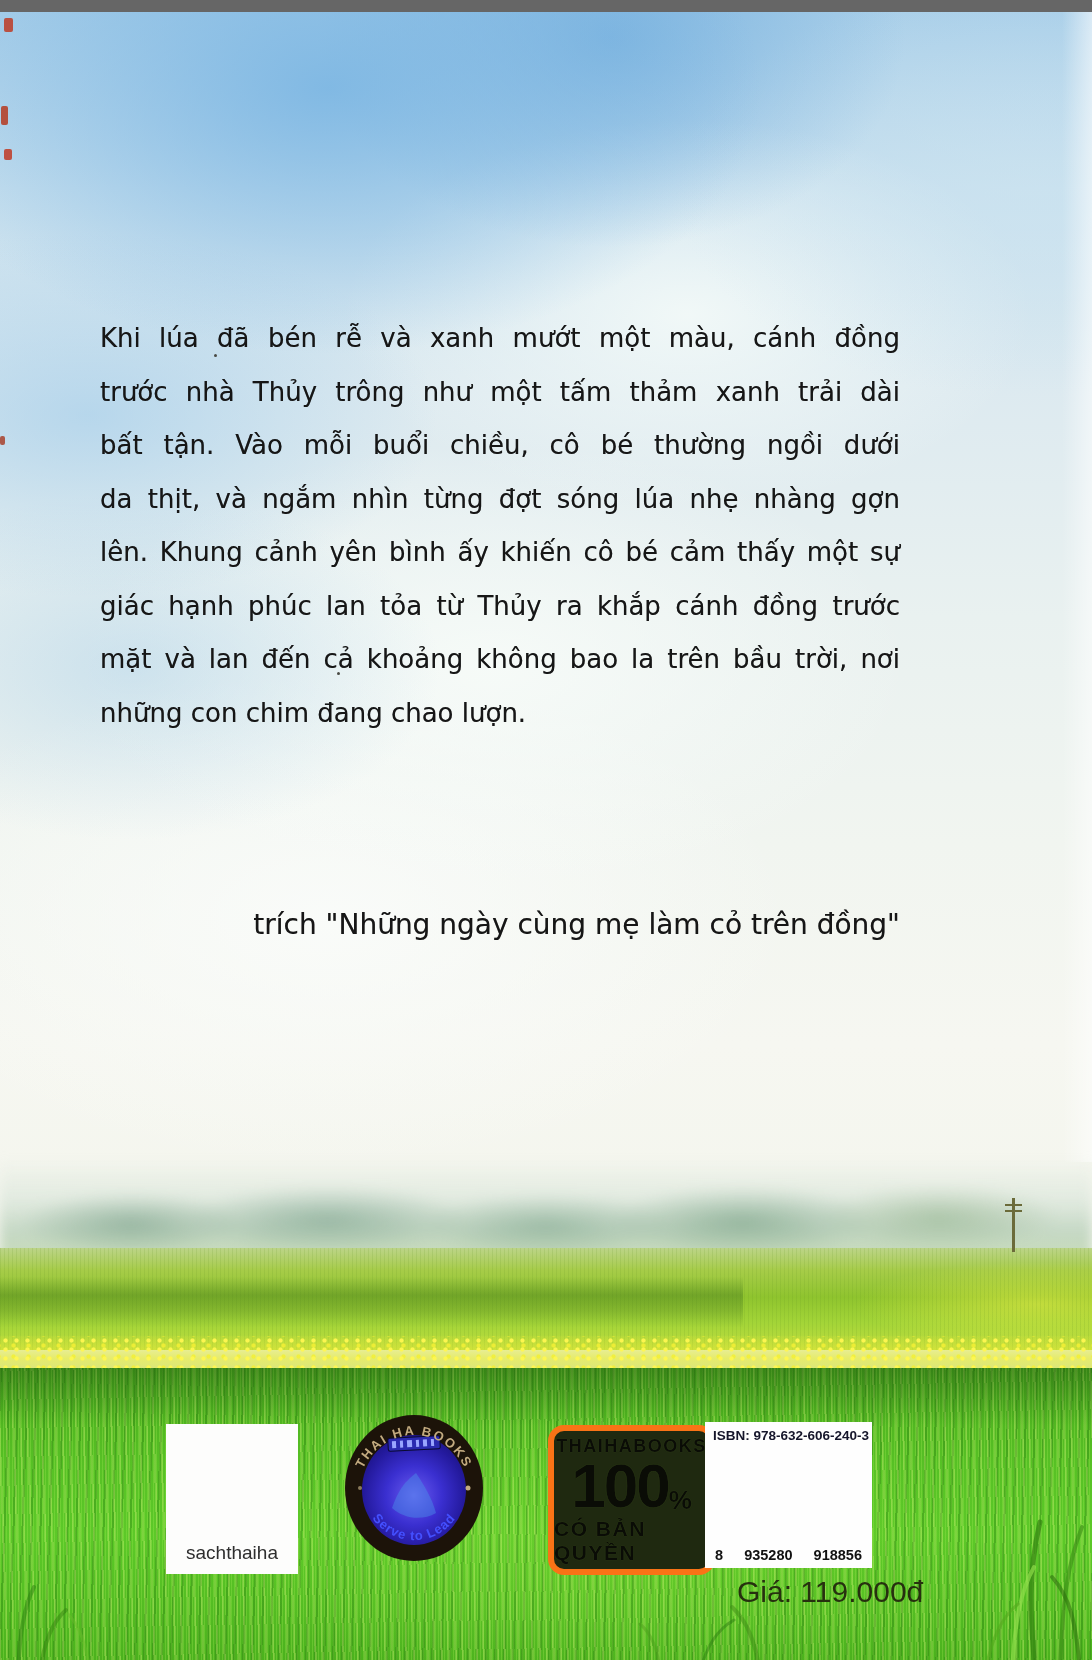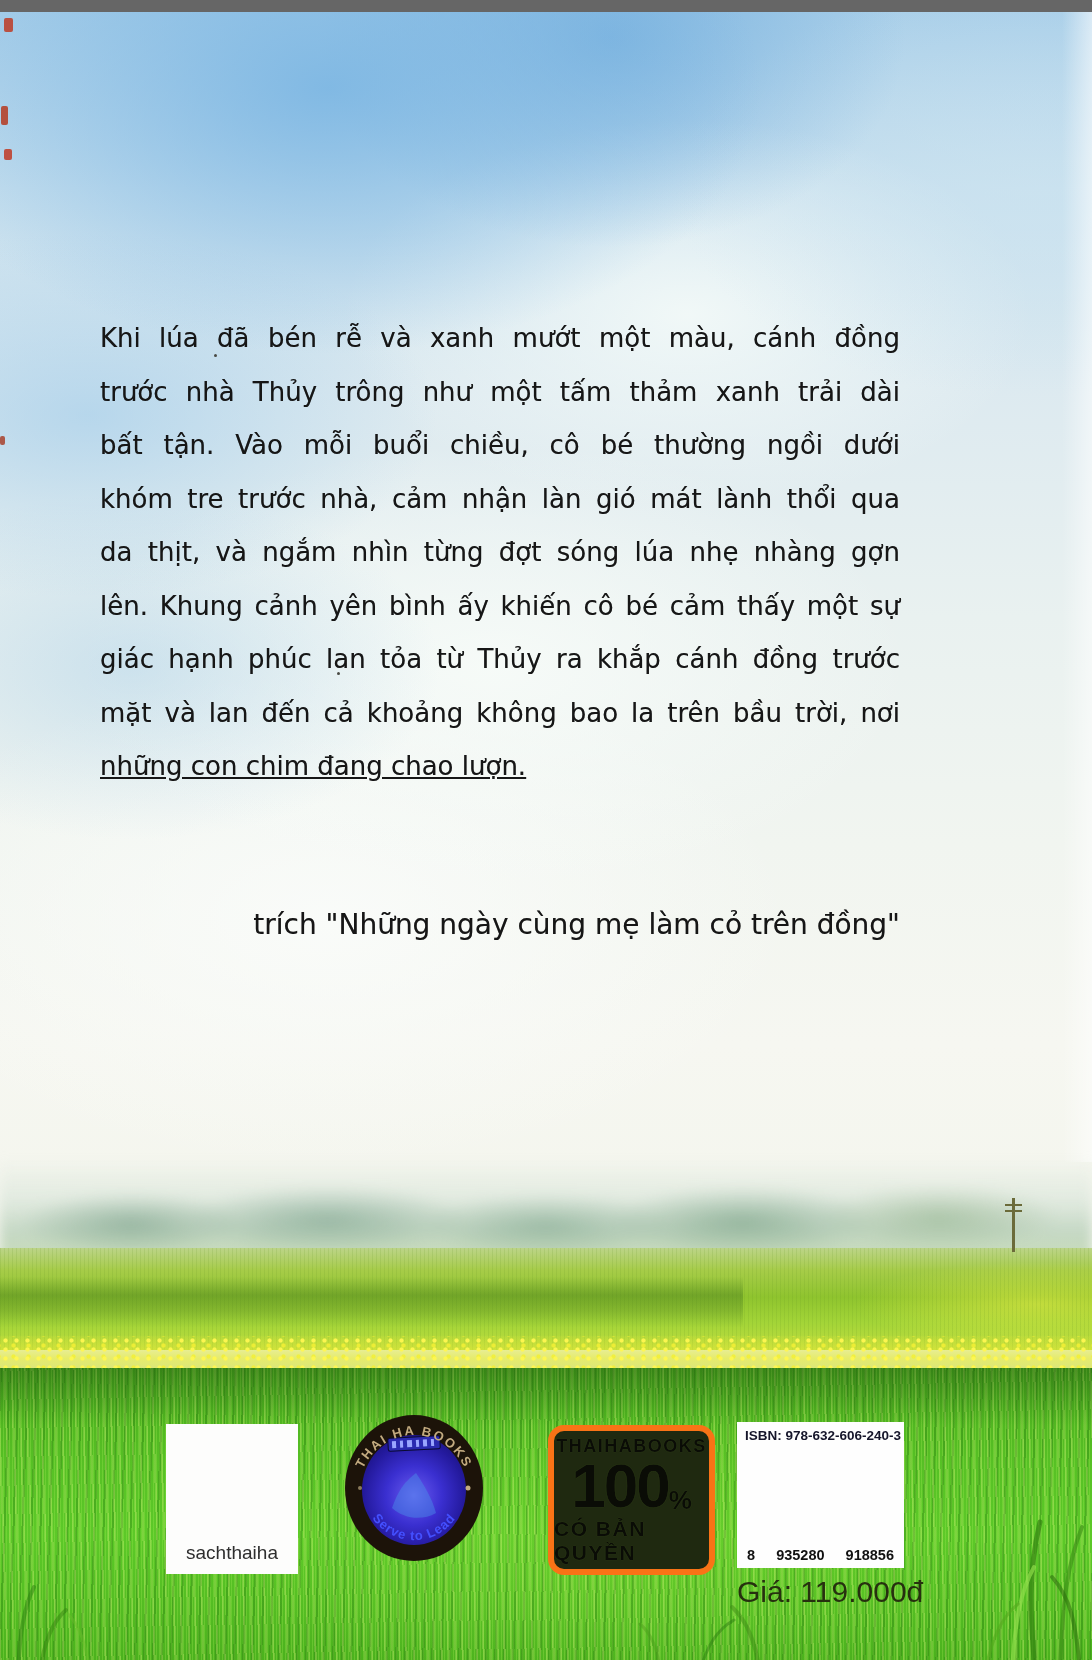--- a/index.html
+++ b/index.html
@@ -72,21 +72,21 @@
   .pole{position:absolute; left:1012px; top:1186px; width:3px; height:54px; background:#6b6b3a;}
   .pole .bar1,.pole .bar2{position:absolute; left:-7px; height:2px; width:17px; background:#6b6b3a;}
   .pole .bar1{top:6px;} .pole .bar2{top:12px;}
   
   .quote{
     position:absolute; left:100px; top:300px; width:800px;
     color:#161616; font-size:26px; line-height:53.5px;
     text-shadow:0 0 .5px rgba(0,0,0,.4);
   }
   .qline{text-align:justify; text-align-last:justify; white-space:normal;}
-  .qline.last{text-align:left; text-align-last:left;text-decoration:underline;}
+  .qline.last{text-align:left; text-align-last:left;}
   .attribution{
     position:absolute; left:100px; top:896px; width:800px;
     color:#161616; font-size:28px; text-align:right;
     text-shadow:0 0 .5px rgba(0,0,0,.4);
   }
   
   .imprint-box{
     position:absolute; left:166px; top:1412px; width:132px; height:150px;
     background:#fdfdfc; display:flex; align-items:flex-end; justify-content:center;
     padding-bottom:10px; box-sizing:border-box;
@@ -97,21 +97,21 @@
     position:absolute; left:548px; top:1413px; width:167px; height:150px; box-sizing:border-box;
     background:#1f2910; border:6px solid #f97316; border-radius:16px;
     display:flex; flex-direction:column; align-items:center; justify-content:center;
     color:#0a0c06; font-family:"Liberation Sans", sans-serif;
   }
   .b-brand{font-size:18px; font-weight:bold; letter-spacing:1.5px; text-shadow:0 0 1px rgba(120,160,60,.35);}
   .b-100{font-size:62px; font-weight:bold; line-height:58px; letter-spacing:-2px; display:flex; align-items:flex-end; text-shadow:0 0 1px rgba(120,160,60,.35);justify-content:center;}
   .b-100 .pct{font-size:26px; font-weight:bold; line-height:30px; letter-spacing:0;}
   .b-tag{font-size:21px; font-weight:bold; letter-spacing:1.5px; margin-top:2px; text-shadow:0 0 1px rgba(120,160,60,.35);}
   .barcode{
-    position:absolute; left:737px; top:1410px; width:167px; height:146px; background:#fefefe;
+    position:absolute; left:705px; top:1410px; width:167px; height:146px; background:#fefefe;
     box-sizing:border-box; padding:6px 8px 5px 8px;
     display:flex; flex-direction:column; justify-content:space-between;
     font-family:"Liberation Sans", sans-serif; color:#15152a;
   }
   .isbn{font-size:13.5px; font-weight:bold; text-align:center; white-space:nowrap;}
   .digits{display:flex; justify-content:space-between; font-size:14.5px; font-weight:bold; padding:0 2px; color:#111;}
   .price{
     position:absolute; left:737px; top:1563px; width:244px;
     font-family:"Liberation Sans", sans-serif; font-size:30px; color:#26300f; font-weight:500;
   }
@@ -155,21 +155,20 @@
       <path d="M40,190 C44,160 52,140 66,128" stroke="#35830f" stroke-width="4" opacity=".5"></path>
       <path d="M90,190 C86,162 80,145 68,132" stroke="#66bb2a" stroke-width="3" opacity=".55"></path>
       <path d="M18,190 C20,150 24,125 34,105" stroke="#2e7d12" stroke-width="4" opacity=".5"></path>
     </g>
   </svg>
 
   <div class="quote">
     <div class="qline">Khi lúa đã bén rễ và xanh mướt một màu, cánh đồng</div>
     <div class="qline">trước nhà Thủy trông như một tấm thảm xanh trải dài</div>
     <div class="qline">bất tận. Vào mỗi buổi chiều, cô bé thường ngồi dưới</div>
-    <div class="qline">khóm tre trước nhà, cảm nhận làn gió mát lành thổi qua</div>
     <div class="qline">da thịt, và ngắm nhìn từng đợt sóng lúa nhẹ nhàng gợn</div>
     <div class="qline">lên. Khung cảnh yên bình ấy khiến cô bé cảm thấy một sự</div>
     <div class="qline">giác hạnh phúc lan tỏa từ Thủy ra khắp cánh đồng trước</div>
     <div class="qline">mặt và lan đến cả khoảng không bao la trên bầu trời, nơi</div>
     <div class="qline last">những con chim đang chao lượn.</div>
   </div>
   <div class="attribution">trích "Những ngày cùng mẹ làm cỏ trên đồng"</div>
 
   <div class="imprint-box">
     <span>sachthaiha</span>

